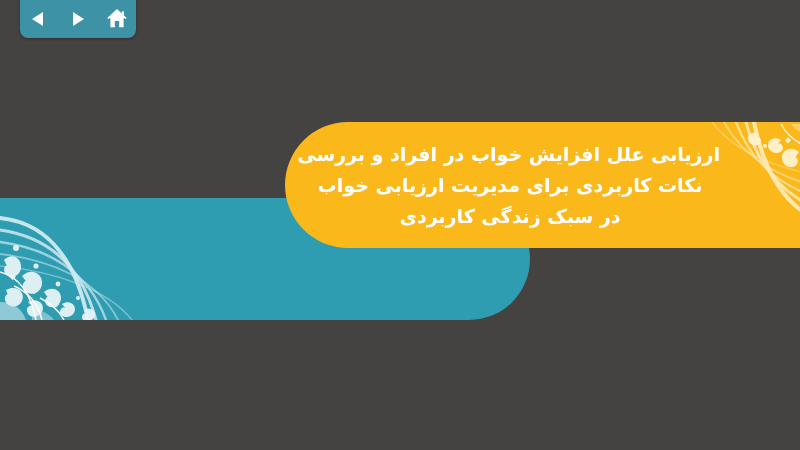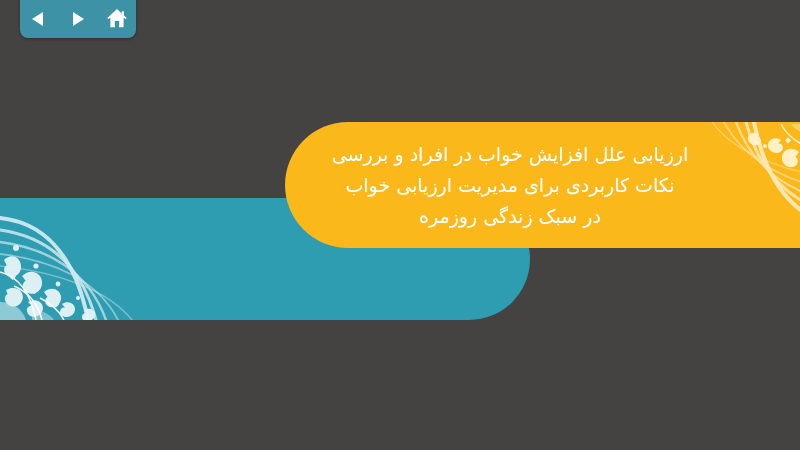--- a/index.html
+++ b/index.html
@@ -93,21 +93,21 @@
     flex-direction: column;
     justify-content: center;
     direction: rtl;
     text-align: center;
     z-index: 5;
   }
   .title-line {
     color: #ffffff;
     font-size: 19px;
     line-height: 31px;
-    font-weight: normal;
+    font-weight: bold;
     white-space: nowrap;
     letter-spacing: 0px;
     text-shadow: 0 0 1px rgba(255,255,255,0.25);
   }
 </style>
 </head>
 <body>
 
 <div id="stage">
 
@@ -214,16 +214,16 @@
           <path d="M141 36 c -14 -6 -24 -18 -28 -34"></path>
           <path d="M115 24 c -12 -6 -20 -14 -24 -22"></path>
         </g>
       </svg>
     </div>
   </div>
 
   <div id="title-block">
     <div class="title-line">ارزیابی علل افزایش خواب در افراد و بررسی</div>
     <div class="title-line">نکات کاربردی برای مدیریت ارزیابی خواب</div>
-    <div class="title-line">در سبک زندگی روزمره</div>
+    <div class="title-line">در سبک زندگی کاربردی</div>
   </div>
 
 </div>
 
 </body></html>

